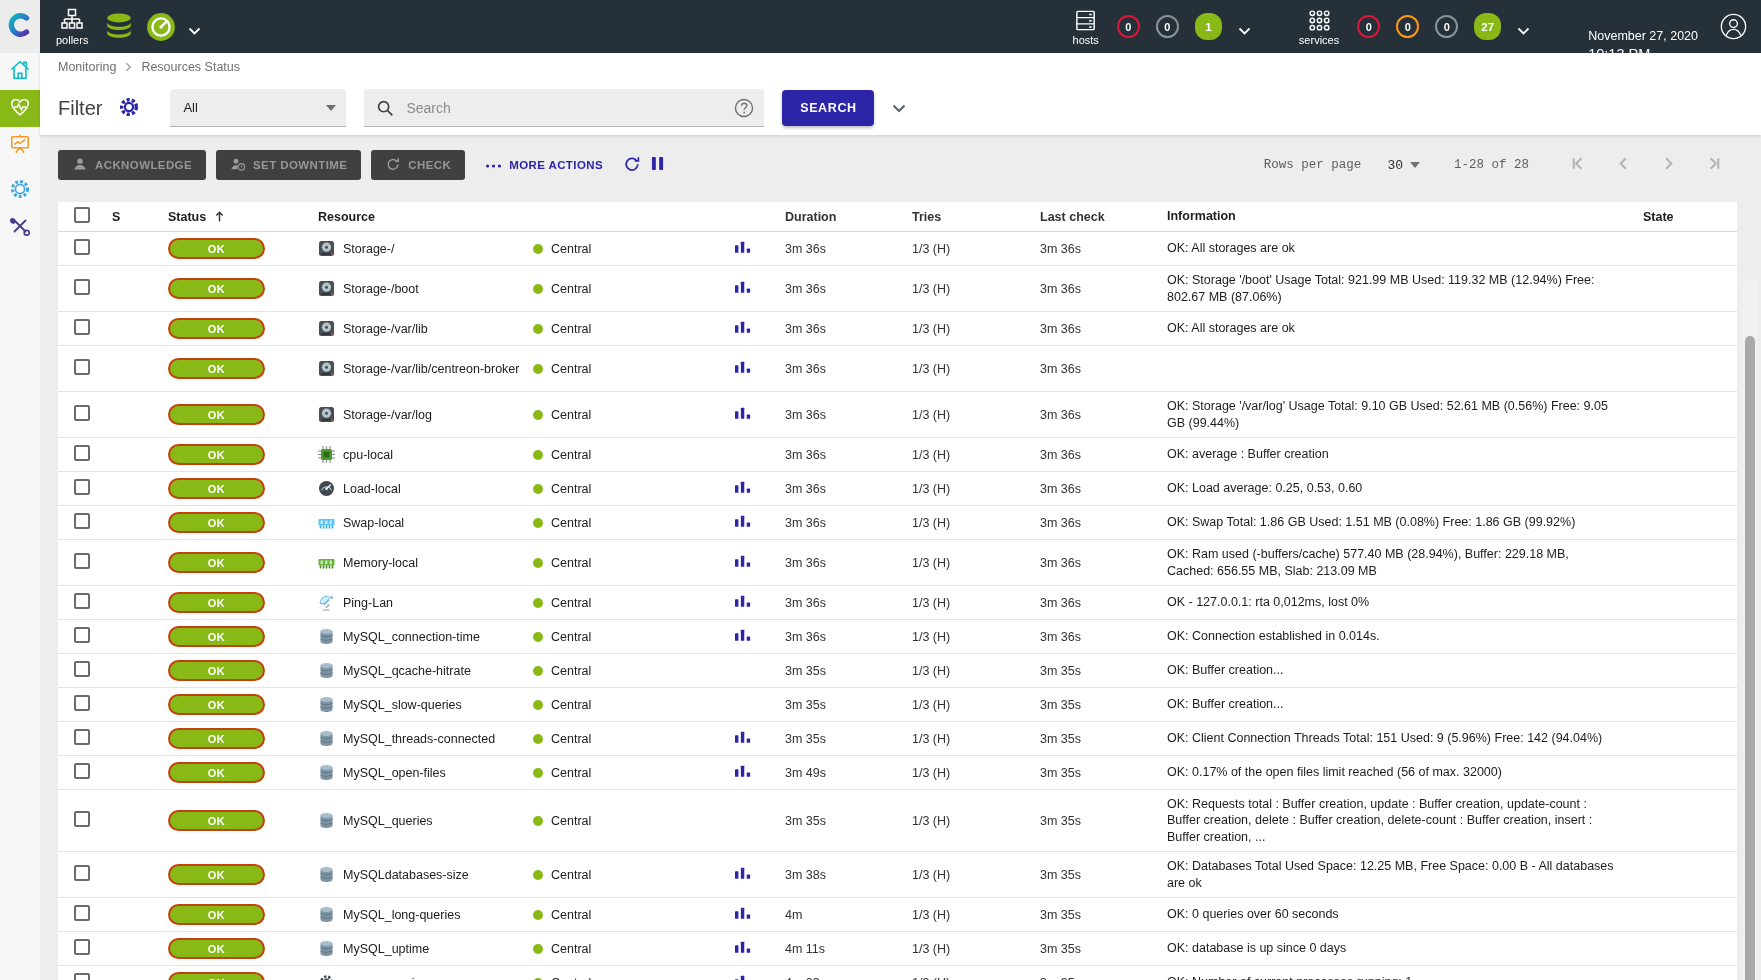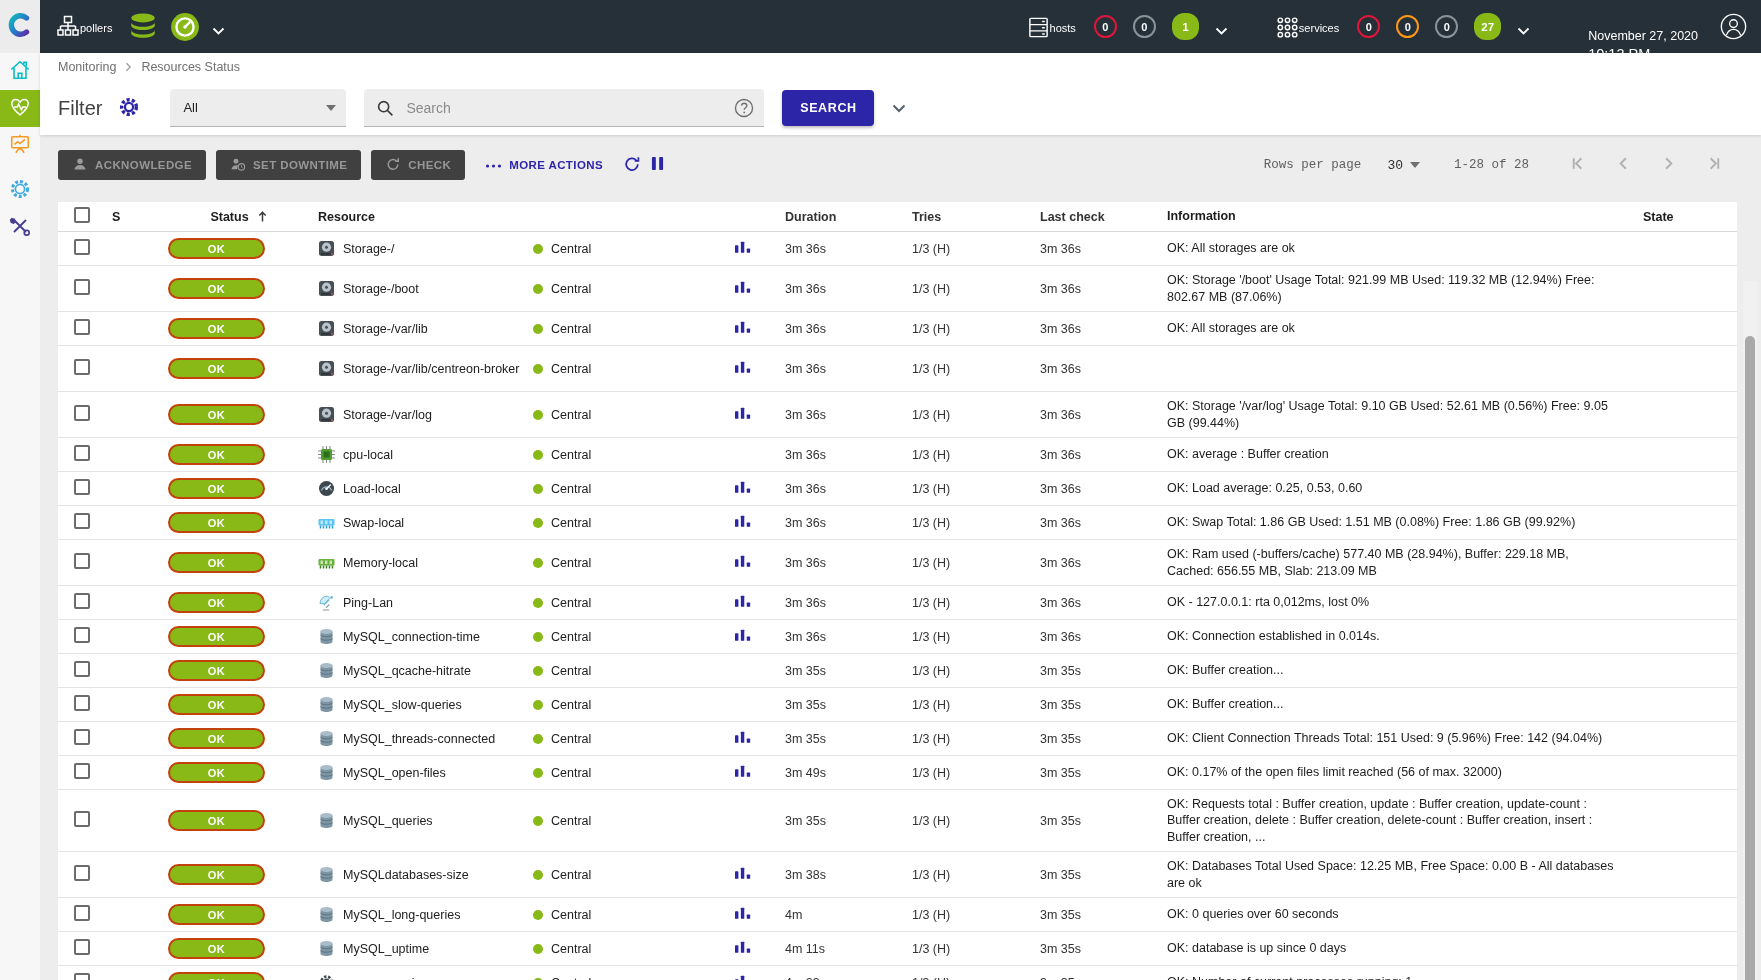--- a/index.html
+++ b/index.html
@@ -6,21 +6,21 @@
   html,body { background:#ededed; }
   .app {
     position:relative; width:1761px; height:980px; overflow:hidden;
     font-family:"Liberation Sans","DejaVu Sans",sans-serif; background:#ededed;
     color:#212121;
   }
   
   .topbar { position:absolute; top:0; left:0; right:0; height:53px; background:#253039; display:flex; align-items:center; }
   .logo-tile { width:40px; height:53px; background:#ececec; display:flex; align-items:center; justify-content:center; flex:0 0 auto; }
   .logo-tile svg { width:26px; height:26px; }
-  .tb-group { display:flex; flex-direction:row; align-items:center; color:#fff; }
+  .tb-group { display:flex; flex-direction:column; align-items:center; color:#fff; }
   .tb-group .ico { height:24px; display:flex; align-items:flex-end; }
   .tb-label { font-size:11px; color:#fff; margin-top:2px; }
   .tb-roundicon { width:30px; height:30px; }
   .tb-chev { width:13px; height:9px; }
   .tb-badge { min-width:23px; height:23px; padding:0 4px; border-radius:12px; display:flex; align-items:center; justify-content:center;
     color:#fff; font-size:11px; font-weight:bold; background:transparent; }
   .tb-badge.red    { border:2px solid #e0153a; }
   .tb-badge.orange { border:2px solid #ff9913; }
   .tb-badge.grey   { border:2px solid #8b939a; }
   .tb-badge.green  { background:#88b917; border:none; min-width:27px; height:27px; font-size:11.5px; }
@@ -89,21 +89,21 @@
   .c-last  { width:125px; padding-left:10px; flex:0 0 auto; color:#333; }
   .c-info  { width:475px; padding:4px 14px 4px 12px; flex:0 0 auto; line-height:16.5px; color:#1d1d1d; }
   .c-state { width:107px; padding-left:13px; flex:0 0 auto; }
   .cb { width:16px; height:16px; border:2px solid #6b6b6b; border-radius:2px; background:#fff; display:inline-block; cursor:pointer; }
   .pill { width:97px; height:21px; border-radius:11px; background:#88b917; border:2px solid #c2410c; color:#fff;
     font-size:11px; font-weight:bold; letter-spacing:.4px; display:flex; align-items:center; justify-content:center; cursor:pointer; }
   .res-ico svg { width:17px; height:17px; display:block; }
   .dot { width:10px; height:10px; border-radius:50%; background:#88b917; flex:0 0 auto; }
   .graph-ic { display:inline-flex; cursor:pointer; } .graph-ic svg { width:16px; height:15px; }
   .sort-ic { display:inline-flex; margin-left:8px; } .sort-ic svg { width:11px; height:13px; }
-  .hdr-status { display:flex; align-items:center;justify-content:center; }
+  .hdr-status { display:flex; align-items:center; }
   
   .vscroll { position:absolute; top:146px; right:4px; bottom:0; width:14px; background:#f1f1f1; z-index:3; }
   .vscroll .thumb { position:absolute; left:2px; width:10px; top:55px; height:675px; background:#a9a9a9; border-radius:6px; }
 </style>
 </head>
 <body>
 
 <div class="app">
 
   <header class="topbar">

